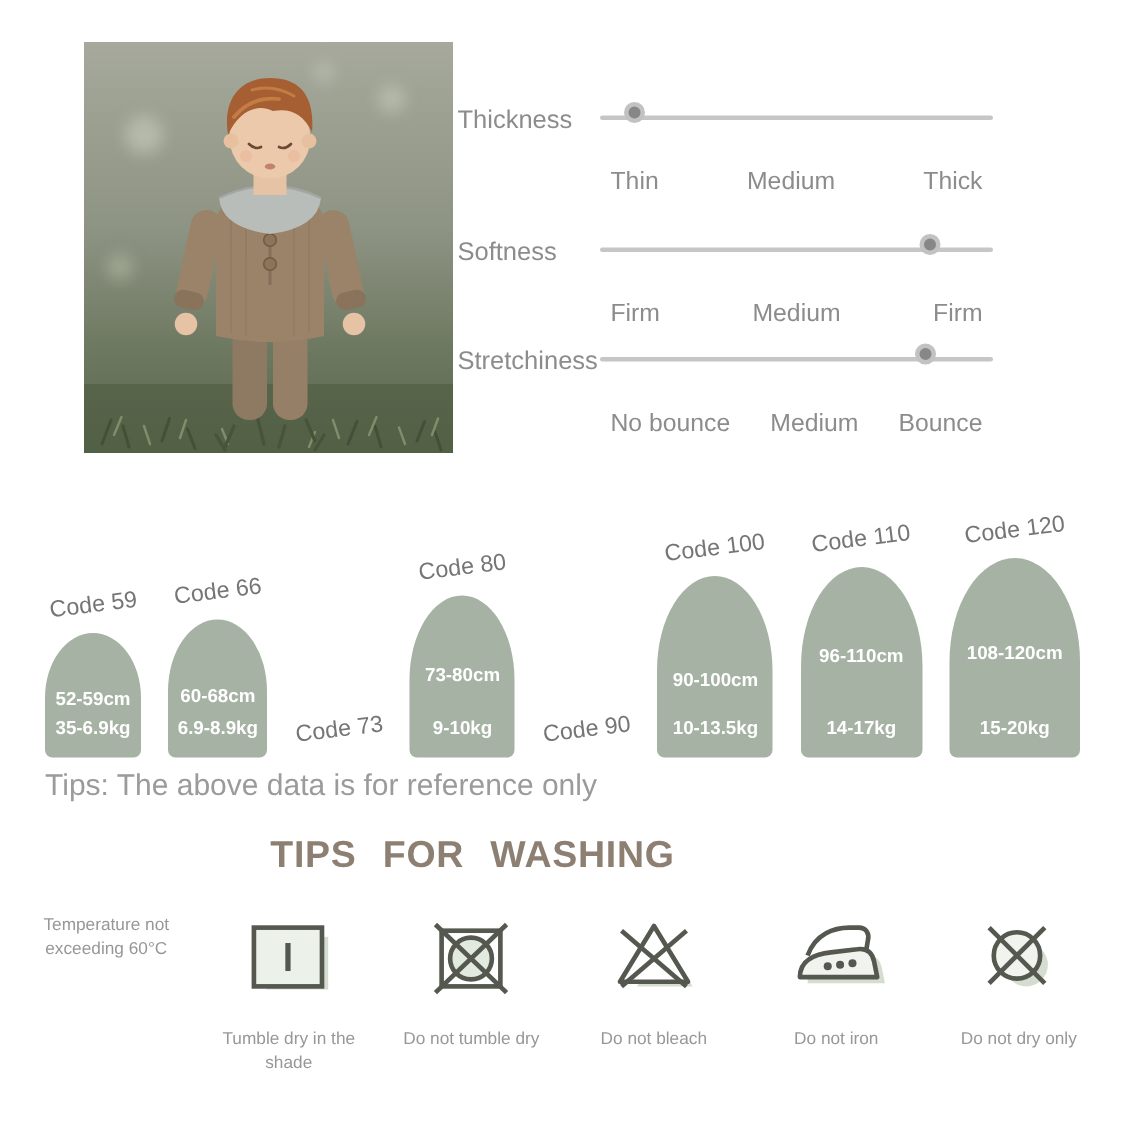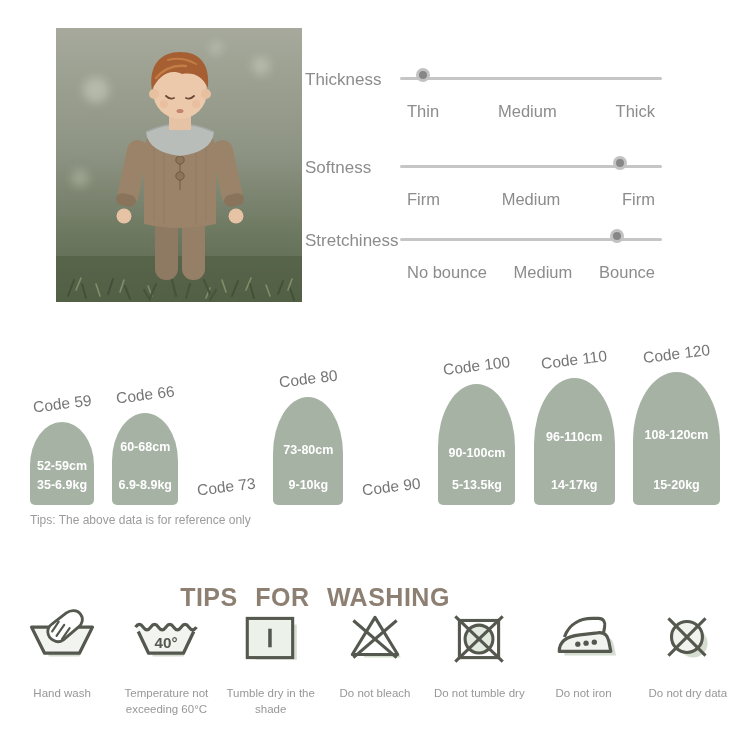--- a/index.html
+++ b/index.html
@@ -10,41 +10,41 @@
   .photo { position:absolute; left:56px; top:28px; width:246px; height:274px; }
   .photo svg { display:block; }
 
   
   .slider-row { position:absolute; left:305px; width:360px; height:70px; }
   .slider-name { position:absolute; left:0; top:8px; font-size:17px; color:#8c8c8c; }
   .slider-track-wrap { position:absolute; left:95px; top:4px; width:262px; height:24px; }
   .slider-track { position:absolute; left:0; top:11px; width:262px; height:3px; background:#c6c6c6; border-radius:2px; }
   .slider-knob { position:absolute; top:2px; width:14px; height:14px; background:#878787;
                  border:3px solid #c2c2c2; border-radius:50%; }
-  .slider-ticks { position:absolute; left:95px; top:40px; width:262px; display:flex;
+  .slider-ticks { position:absolute; left:95px; top:50px; width:262px; display:flex;
                   justify-content:space-between; padding:0 7px; font-size:16.5px; color:#8c8c8c; }
   .slider-ticks span { white-space:nowrap; }
 
   
   .size-chart { position:absolute; left:30px; top:352px; width:690px; height:153px;
                 display:flex; align-items:flex-end; justify-content:space-between; }
   .size-col { display:flex; flex-direction:column; align-items:center; }
   .size-code { font-size:15.5px; color:#757575; white-space:nowrap; transform:rotate(-7deg);
                margin-bottom:9px; }
   .arch { background:#a6b2a4; border-radius:50% 50% 5px 5px / 52% 52% 5px 5px;
           display:flex; flex-direction:column; justify-content:flex-end; align-items:center;
           padding-bottom:13px; }
   .arch-cm, .arch-kg { color:#ffffff; font-size:12.5px; font-weight:bold; white-space:nowrap; }
 
-  .note { position:absolute; left:30px; top:513px; font-size:12px; color:#9b9b9b; }
+  .note { position:absolute; left:30px; top:513px; font-size:20px; color:#9b9b9b; }
 
   
   .wash-title { position:absolute; left:0; top:556px; width:630px; text-align:center;
                 font-size:25px; font-weight:bold; color:#8d8073; letter-spacing:0.5px;
-                word-spacing:10px;margin-top:27px; }
+                word-spacing:10px; }
   .wash-row { position:absolute; left:10px; top:600px; width:730px; display:flex; }
   .wash-item { flex:1; display:flex; flex-direction:column; align-items:center; }
   .wash-icon { height:76px; display:flex; align-items:center; justify-content:center; }
   .wash-label { margin-top:10px; font-size:11.5px; color:#979797; text-align:center; line-height:1.35; }
 </style>
 </head>
 <body>
 
 <div class="canvas">
 
@@ -193,42 +193,42 @@
     <div class="size-col">
       <div class="size-code">Code 59</div>
       <div class="arch" style="width:64px;height:83px">
         <div class="arch-cm" style="margin-bottom:5px">52-59cm</div>
         <div class="arch-kg">35-6.9kg</div>
       </div>
     </div>
     <div class="size-col">
       <div class="size-code">Code 66</div>
       <div class="arch" style="width:66px;height:92px">
-        <div class="arch-cm" style="margin-bottom:24px">60-68cm</div>
+        <div class="arch-cm" style="margin-bottom:7px">60-68cm</div>
         <div class="arch-kg">6.9-8.9kg</div>
       </div>
     </div>
     <div class="size-col">
       <div class="size-code">Code 73</div>
     </div>
     <div class="size-col">
       <div class="size-code">Code 80</div>
       <div class="arch" style="width:70px;height:108px">
         <div class="arch-cm" style="margin-bottom:21px">73-80cm</div>
         <div class="arch-kg">9-10kg</div>
       </div>
     </div>
     <div class="size-col">
       <div class="size-code">Code 90</div>
     </div>
     <div class="size-col">
       <div class="size-code">Code 100</div>
       <div class="arch" style="width:77px;height:121px">
         <div class="arch-cm" style="margin-bottom:18px">90-100cm</div>
-        <div class="arch-kg">5-13.5kg</div>
+        <div class="arch-kg">10-13.5kg</div>
       </div>
     </div>
     <div class="size-col">
       <div class="size-code">Code 110</div>
       <div class="arch" style="width:81px;height:127px">
         <div class="arch-cm" style="margin-bottom:34px">96-110cm</div>
         <div class="arch-kg">14-17kg</div>
       </div>
     </div>
     <div class="size-col">
@@ -239,82 +239,58 @@
       </div>
     </div>
   </div>
 
   <div class="note">Tips: The above data is for reference only</div>
 
   <div class="wash-title">TIPS FOR WASHING</div>
 
   <div class="wash-row">
 
-    <div class="wash-item">
-      <div class="wash-icon">
-        <svg width="74" height="66" viewBox="0 0 68 60">
-          <path d="M13 25 L59 25 L50 47 L22 47 Z" fill="#c2cebc" opacity="0.7"></path>
-          <path d="M6 20 L62 20 L50 44 L18 44 Z" fill="#f1f4ef" stroke="#54584e" stroke-width="3" stroke-linejoin="round"></path>
-          <path d="M26 32 c-6 -3 -7 -11 -1 -15 l13 -10 c4 -3 10 -3 13 1 c3 4 2 9 -2 12 l-14 12 c-3 2 -6 2 -9 0 z" fill="#ffffff" stroke="#54584e" stroke-width="2.6" stroke-linejoin="round"></path>
-          <g stroke="#54584e" stroke-width="2" stroke-linecap="round" fill="none">
-            <path d="M31 15 l-6 9"></path>
-              <path d="M36 18 l-7 10"></path>
-              <path d="M41 21 l-7 10"></path>
-          </g>
-        </svg>
-      </div>
-      <div class="wash-label">Hand wash</div>
-    </div>
-
-    <div class="wash-item">
-      <div class="wash-icon">
-        <svg width="74" height="66" viewBox="0 0 68 60">
-          <path d="M13 25 L59 25 L50 47 L22 47 Z" fill="#c2cebc" opacity="0.7"></path>
-          <path d="M7 21 L61 21 L50 43 L18 43 Z" fill="#f1f4ef"></path>
-          <path d="M6 20 q3.5 -5 7 0 t7 0 t7 0 t7 0 t7 0 t7 0 t7 0 t7 0" fill="none" stroke="#54584e" stroke-width="3"></path>
-          <path d="M8.5 24 L18 44 L50 44 L59.5 24" fill="none" stroke="#54584e" stroke-width="3" stroke-linejoin="round"></path>
-          <text x="34" y="39" text-anchor="middle" font-size="14" font-weight="bold" fill="#54584e" font-family="Liberation Sans, sans-serif">40°</text>
-        </svg>
-      </div>
+
+    <div class="wash-item">
       <div class="wash-label">Temperature not exceeding 60°C</div>
     </div>
 
     <div class="wash-item">
       <div class="wash-icon">
         <svg width="70" height="66" viewBox="0 0 64 64">
           <rect x="17" y="19" width="40" height="34" fill="#c2cebc" opacity="0.7"></rect>
           <rect x="9" y="13" width="44" height="38" fill="#ecf1ea" stroke="#54584e" stroke-width="3"></rect>
           <path d="M31 23 V41" stroke="#54584e" stroke-width="3.4"></path>
         </svg>
       </div>
       <div class="wash-label">Tumble dry in the shade</div>
+    </div>
+
+    <div class="wash-item">
+      <div class="wash-icon">
+        <svg width="70" height="66" viewBox="0 0 64 64">
+          <rect x="13" y="15" width="38" height="36" fill="#ffffff" stroke="#54584e" stroke-width="3"></rect>
+          <circle cx="32" cy="33" r="13.5" fill="#e2e9df" stroke="#54584e" stroke-width="3"></circle>
+          <path d="M9 11 L55 55" stroke="#54584e" stroke-width="3"></path>
+          <path d="M55 11 L9 55" stroke="#54584e" stroke-width="3"></path>
+        </svg>
+      </div>
+      <div class="wash-label">Do not tumble dry</div>
     </div>
 
     <div class="wash-item">
       <div class="wash-icon">
         <svg width="70" height="66" viewBox="0 0 64 64">
           <path d="M37 20 L57 51 L21 51 Z" fill="#c2cebc" opacity="0.7"></path>
           <path d="M32 12 L54 48 L10 48 Z" fill="#ffffff" stroke="#54584e" stroke-width="3" stroke-linejoin="round"></path>
           <path d="M11 15 L53 51" stroke="#54584e" stroke-width="3"></path>
           <path d="M53 15 L11 51" stroke="#54584e" stroke-width="3"></path>
         </svg>
       </div>
       <div class="wash-label">Do not bleach</div>
-    </div>
-
-    <div class="wash-item">
-      <div class="wash-icon">
-        <svg width="70" height="66" viewBox="0 0 64 64">
-          <rect x="13" y="15" width="38" height="36" fill="#ffffff" stroke="#54584e" stroke-width="3"></rect>
-          <circle cx="32" cy="33" r="13.5" fill="#e2e9df" stroke="#54584e" stroke-width="3"></circle>
-          <path d="M9 11 L55 55" stroke="#54584e" stroke-width="3"></path>
-          <path d="M55 11 L9 55" stroke="#54584e" stroke-width="3"></path>
-        </svg>
-      </div>
-      <div class="wash-label">Do not tumble dry</div>
     </div>
 
     <div class="wash-item">
       <div class="wash-icon">
         <svg width="70" height="66" viewBox="0 0 64 64">
           <path d="M13 49 C13 38 23 34 33 33 L50 31 C57 30 60 34 61 39 L63 49 Z" fill="#c2cebc" opacity="0.7"></path>
           <path d="M8 45 C8 34 18 30 28 29 L45 27 C52 26 55 30 56 35 L58 45 Z" fill="#f0f3ee" stroke="#54584e" stroke-width="3" stroke-linejoin="round"></path>
           <path d="M13 31 C18 17 30 13 40 13 L46 13 C51 13 53 17 52 21 L51 27" fill="none" stroke="#54584e" stroke-width="3"></path>
           <circle cx="26" cy="38" r="2.6" fill="#54584e"></circle>
           <circle cx="34" cy="37" r="2.6" fill="#54584e"></circle>
@@ -326,17 +302,17 @@
 
     <div class="wash-item">
       <div class="wash-icon">
         <svg width="70" height="66" viewBox="0 0 64 64">
           <circle cx="37" cy="37" r="14" fill="#c2cebc" opacity="0.7"></circle>
           <circle cx="31" cy="31" r="15" fill="#f0f3ee" stroke="#54584e" stroke-width="3"></circle>
           <path d="M13 13 L49 49" stroke="#54584e" stroke-width="3"></path>
           <path d="M49 13 L13 49" stroke="#54584e" stroke-width="3"></path>
         </svg>
       </div>
-      <div class="wash-label">Do not dry data</div>
+      <div class="wash-label">Do not dry only</div>
     </div>
 
   </div>
 </div>
 
 </body></html>

